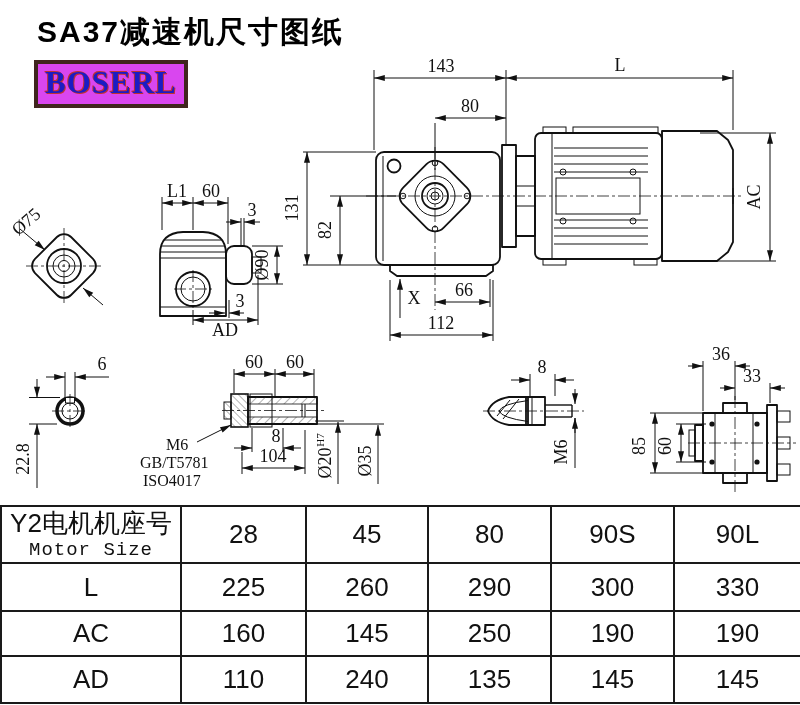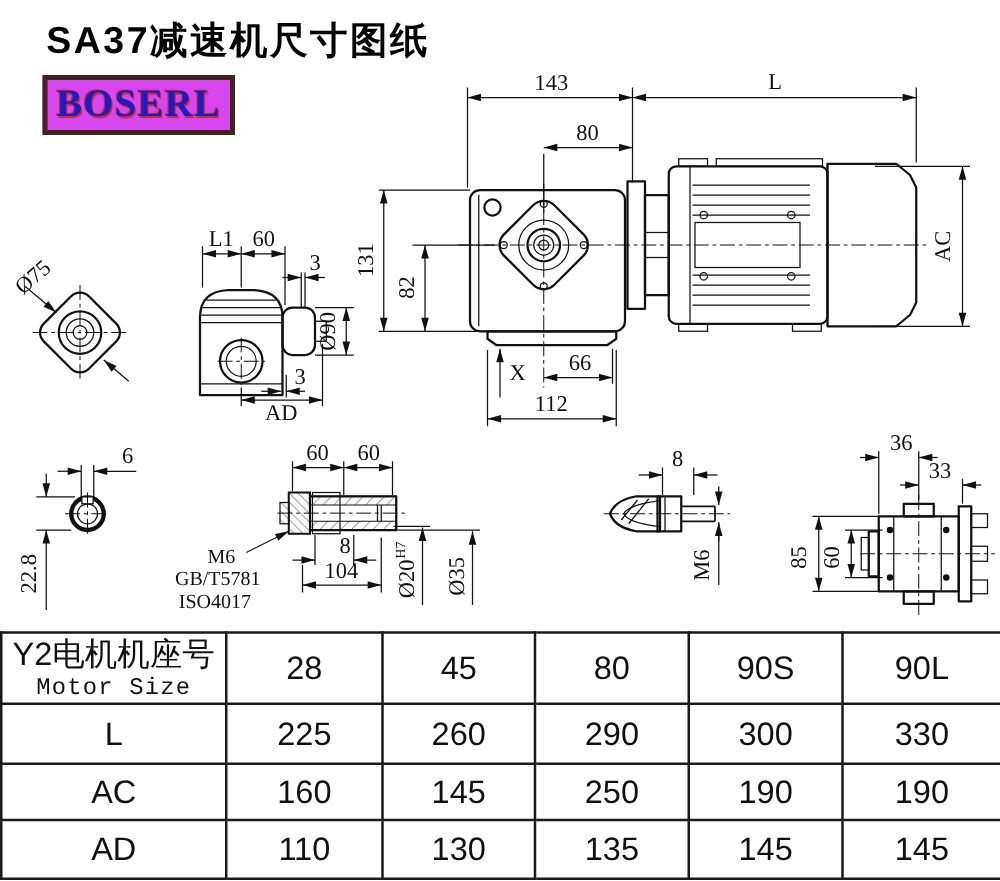--- a/index.html
+++ b/index.html
@@ -329,19 +329,19 @@
     <td>AC</td>
     <td>160</td>
     <td>145</td>
     <td>250</td>
     <td>190</td>
     <td>190</td>
   </tr>
   <tr style="height:47px">
     <td>AD</td>
     <td>110</td>
-    <td>130</td>
+    <td>240</td>
     <td>135</td>
     <td>145</td>
     <td>145</td>
   </tr>
 </tbody>
   </table>
 
 </body></html>

